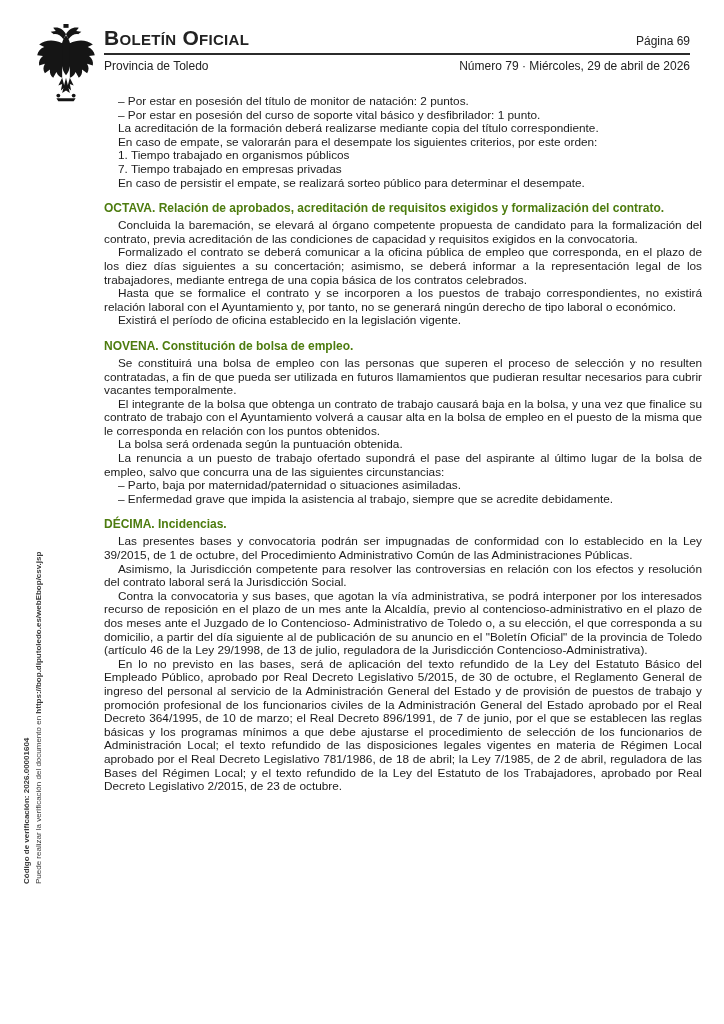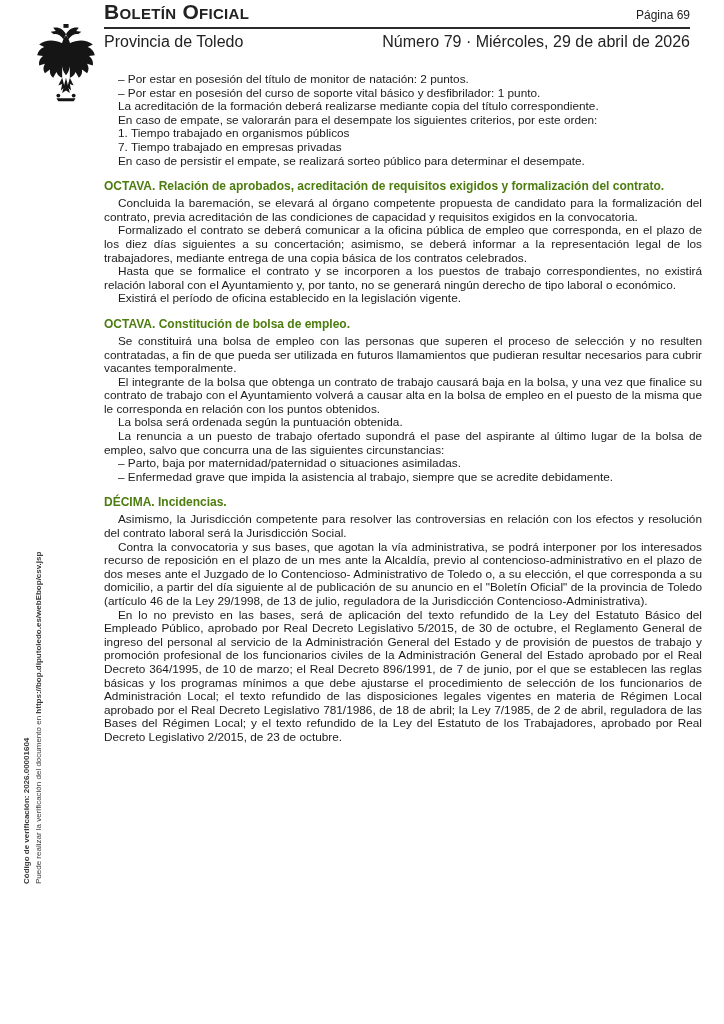--- a/index.html
+++ b/index.html
@@ -10,21 +10,21 @@
     position: relative;
     width: 724px;
     height: 1024px;
     margin: 0 auto;
     background: #ffffff;
     color: #1c1c1c;
     overflow: hidden;
   }
 
   
-  .header { position: relative; }
+  .header { position: relative; padding-top: 26px; }
 
   .logo {
     position: absolute;
     left: 34px;
     top: 24px;
     width: 64px;
     height: 78px;
   }
 
   .header-text {
@@ -44,21 +44,21 @@
     font-size: 21px;
     letter-spacing: 0.3px;
     color: #222;
   }
   .page-number { font-size: 12px; color: #222; }
   .header-row2 {
     display: flex;
     justify-content: space-between;
     align-items: baseline;
     padding-top: 4px;
-    font-size: 16px;
+    font-size: 12px;
     color: #222;
     gap: 8px;
   }
 
   
   .doc-body {
     margin: 22px 22px 0 104px;
     font-size: 11.8px;
     line-height: 13.6px;
     color: #1b1b1b;
@@ -141,30 +141,31 @@
       </div>
     <div>
         <section>
           <h2 class="sec-heading">OCTAVA. Relación de aprobados, acreditación de requisitos exigidos y formalización del contrato.</h2>
           <div class="para">Concluida la baremación, se elevará al órgano competente propuesta de candidato para la formalización del contrato, previa acreditación de las condiciones de capacidad y requisitos exigidos en la convocatoria.</div>
           <div class="para">Formalizado el contrato se deberá comunicar a la oficina pública de empleo que corresponda, en el plazo de los diez días siguientes a su concertación; asimismo, se deberá informar a la representación legal de los trabajadores, mediante entrega de una copia básica de los contratos celebrados.</div>
           <div class="para">Hasta que se formalice el contrato y se incorporen a los puestos de trabajo correspondientes, no existirá relación laboral con el Ayuntamiento y, por tanto, no se generará ningún derecho de tipo laboral o económico.</div>
           <div class="para">Existirá el período de oficina establecido en la legislación vigente.</div>
         </section>
         <section>
-          <h2 class="sec-heading">OCTAVA. Constitución de bolsa de empleo.</h2>
+          <h2 class="sec-heading">NOVENA. Constitución de bolsa de empleo.</h2>
           <div class="para">Se constituirá una bolsa de empleo con las personas que superen el proceso de selección y no resulten contratadas, a fin de que pueda ser utilizada en futuros llamamientos que pudieran resultar necesarios para cubrir vacantes temporalmente.</div>
           <div class="para">El integrante de la bolsa que obtenga un contrato de trabajo causará baja en la bolsa, y una vez que finalice su contrato de trabajo con el Ayuntamiento volverá a causar alta en la bolsa de empleo en el puesto de la misma que le corresponda en relación con los puntos obtenidos.</div>
           <div class="para">La bolsa será ordenada según la puntuación obtenida.</div>
           <div class="para">La renuncia a un puesto de trabajo ofertado supondrá el pase del aspirante al último lugar de la bolsa de empleo, salvo que concurra una de las siguientes circunstancias:</div>
           <div class="line">– Parto, baja por maternidad/paternidad o situaciones asimiladas.</div>
           <div class="line">– Enfermedad grave que impida la asistencia al trabajo, siempre que se acredite debidamente.</div>
         </section>
         <section>
           <h2 class="sec-heading">DÉCIMA. Incidencias.</h2>
+          <div class="para">Las presentes bases y convocatoria podrán ser impugnadas de conformidad con lo establecido en la Ley 39/2015, de 1 de octubre, del Procedimiento Administrativo Común de las Administraciones Públicas.</div>
           <div class="para">Asimismo, la Jurisdicción competente para resolver las controversias en relación con los efectos y resolución del contrato laboral será la Jurisdicción Social.</div>
           <div class="para">Contra la convocatoria y sus bases, que agotan la vía administrativa, se podrá interponer por los interesados recurso de reposición en el plazo de un mes ante la Alcaldía, previo al contencioso-administrativo en el plazo de dos meses ante el Juzgado de lo Contencioso- Administrativo de Toledo o, a su elección, el que corresponda a su domicilio, a partir del día siguiente al de publicación de su anuncio en el "Boletín Oficial" de la provincia de Toledo (artículo 46 de la Ley 29/1998, de 13 de julio, reguladora de la Jurisdicción Contencioso-Administrativa).</div>
           <div class="para">En lo no previsto en las bases, será de aplicación del texto refundido de la Ley del Estatuto Básico del Empleado Público, aprobado por Real Decreto Legislativo 5/2015, de 30 de octubre, el Reglamento General de ingreso del personal al servicio de la Administración General del Estado y de provisión de puestos de trabajo y promoción profesional de los funcionarios civiles de la Administración General del Estado aprobado por el Real Decreto 364/1995, de 10 de marzo; el Real Decreto 896/1991, de 7 de junio, por el que se establecen las reglas básicas y los programas mínimos a que debe ajustarse el procedimiento de selección de los funcionarios de Administración Local; el texto refundido de las disposiciones legales vigentes en materia de Régimen Local aprobado por el Real Decreto Legislativo 781/1986, de 18 de abril; la Ley 7/1985, de 2 de abril, reguladora de las Bases del Régimen Local; y el texto refundido de la Ley del Estatuto de los Trabajadores, aprobado por Real Decreto Legislativo 2/2015, de 23 de octubre.</div>
         </section>
       </div>
   </div>
 
 </div>
 
 </body></html>

